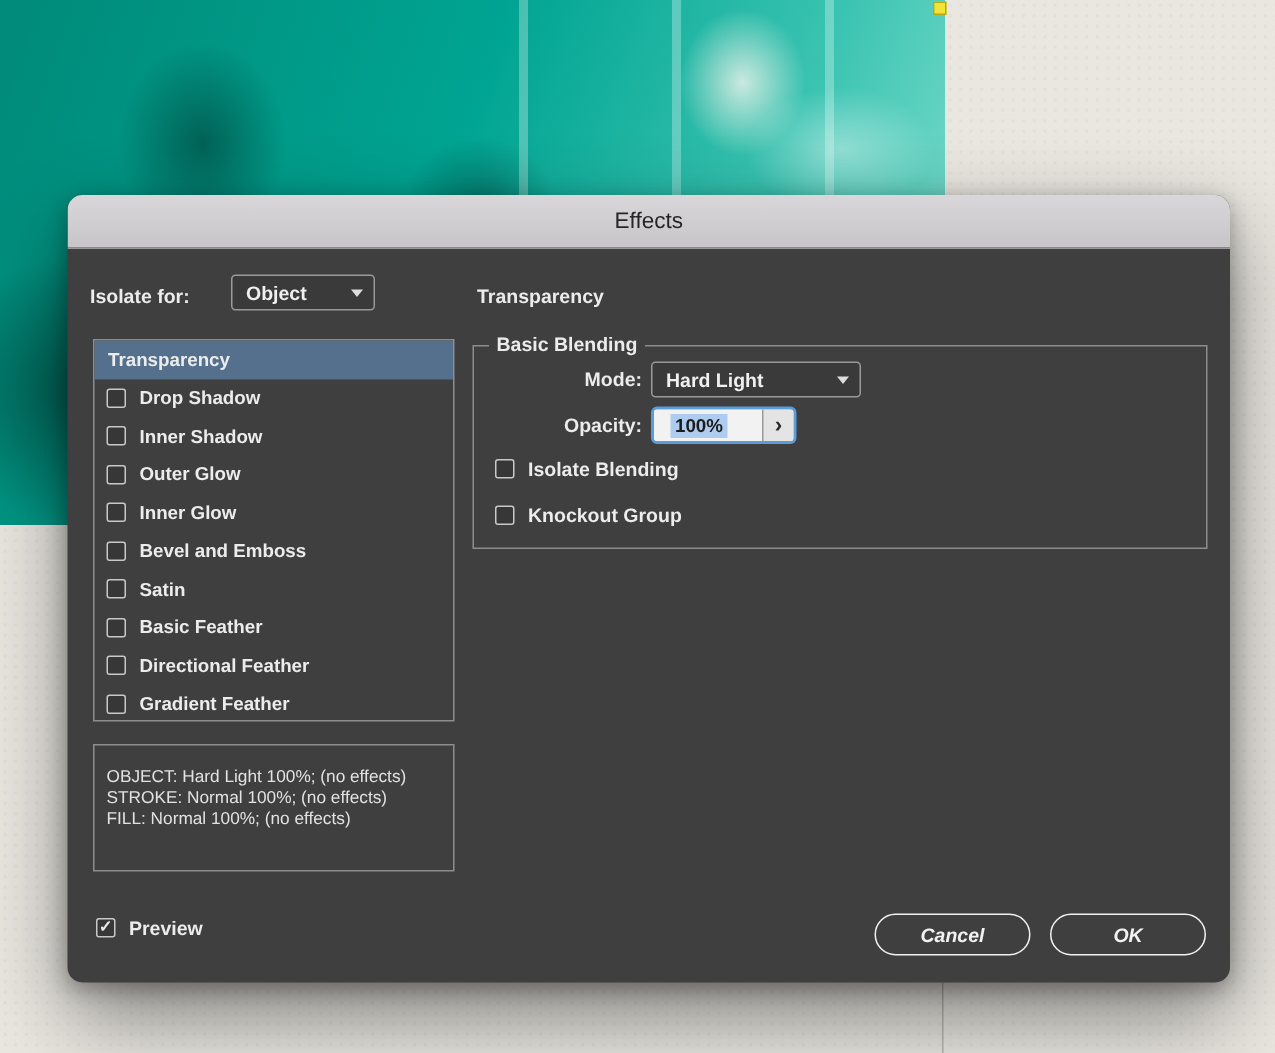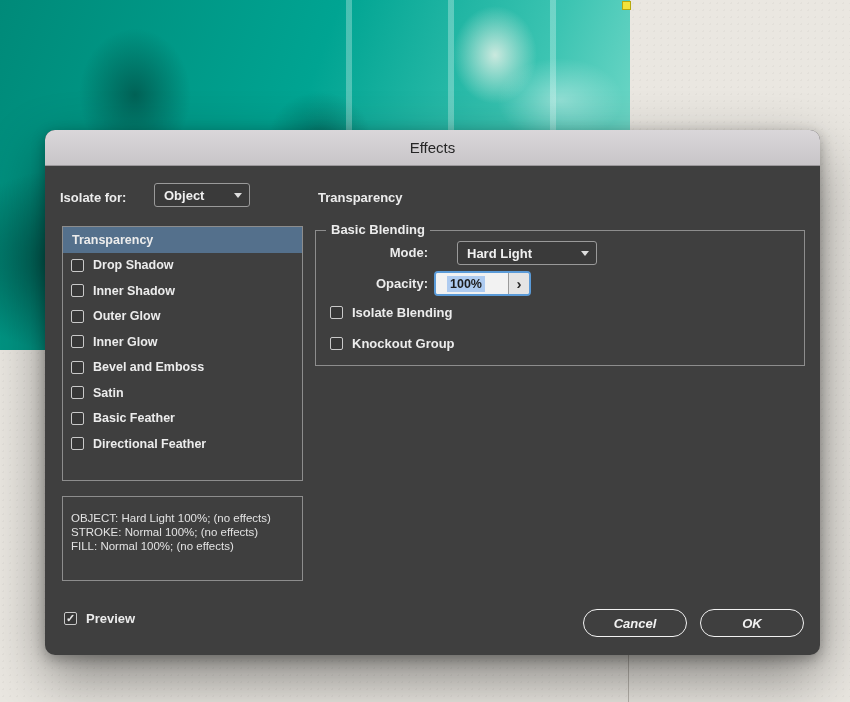--- a/index.html
+++ b/index.html
@@ -62,21 +62,21 @@
     border:1px solid #9a9a9a; border-radius:3px;
     display:flex; align-items:center; padding:0 22px 0 9px;
     font-size:13px; font-weight:700; color:#f0f0f0; cursor:default;
   }
   .dropdown .chev {
     position:absolute; right:7px; top:9px; width:0; height:0;
     border-left:4px solid transparent; border-right:4px solid transparent;
     border-top:5px solid #dedede;
   }
   .object-dd { left:109px; top:53px; width:96px; }
-  .mode-dd { left:118px; top:10px; width:140px;margin-left:23px; }
+  .mode-dd { left:118px; top:10px; width:140px; }
 
   
   .effects-list {
     position:absolute; left:17px; top:96px; width:241px; height:255px;
     border:1px solid #8d8d8d; background:#3f3f3f; overflow:hidden;
   }
   .effects-list .row {
     height:25.5px; display:flex; align-items:center; gap:9px;
     padding-left:8px; font-size:12.5px; font-weight:700;
   }
@@ -196,20 +196,24 @@
       <span class="cb"></span>
       <span>Satin</span>
     </div>
     <div class="row">
       <span class="cb"></span>
       <span>Basic Feather</span>
     </div>
     <div class="row">
       <span class="cb"></span>
       <span>Directional Feather</span>
+    </div>
+    <div class="row">
+      <span class="cb"></span>
+      <span>Gradient Feather</span>
     </div>
   </div>
 
   <div class="summary-box">
     <div>OBJECT: Hard Light 100%; (no effects)</div>
     <div>STROKE: Normal 100%; (no effects)</div>
     <div>FILL: Normal 100%; (no effects)</div>
   </div>
 
   <div class="preview">

